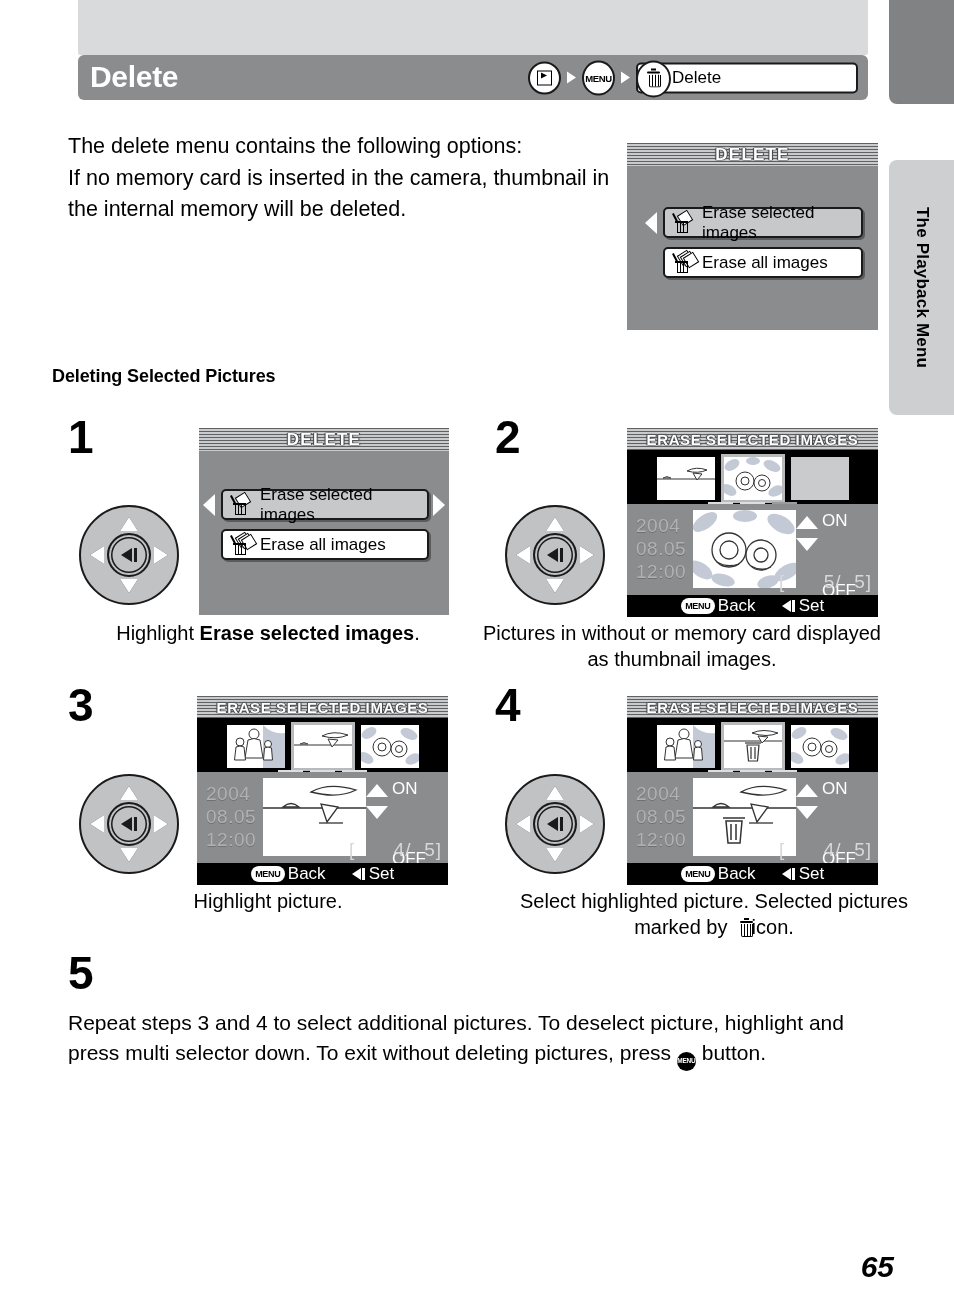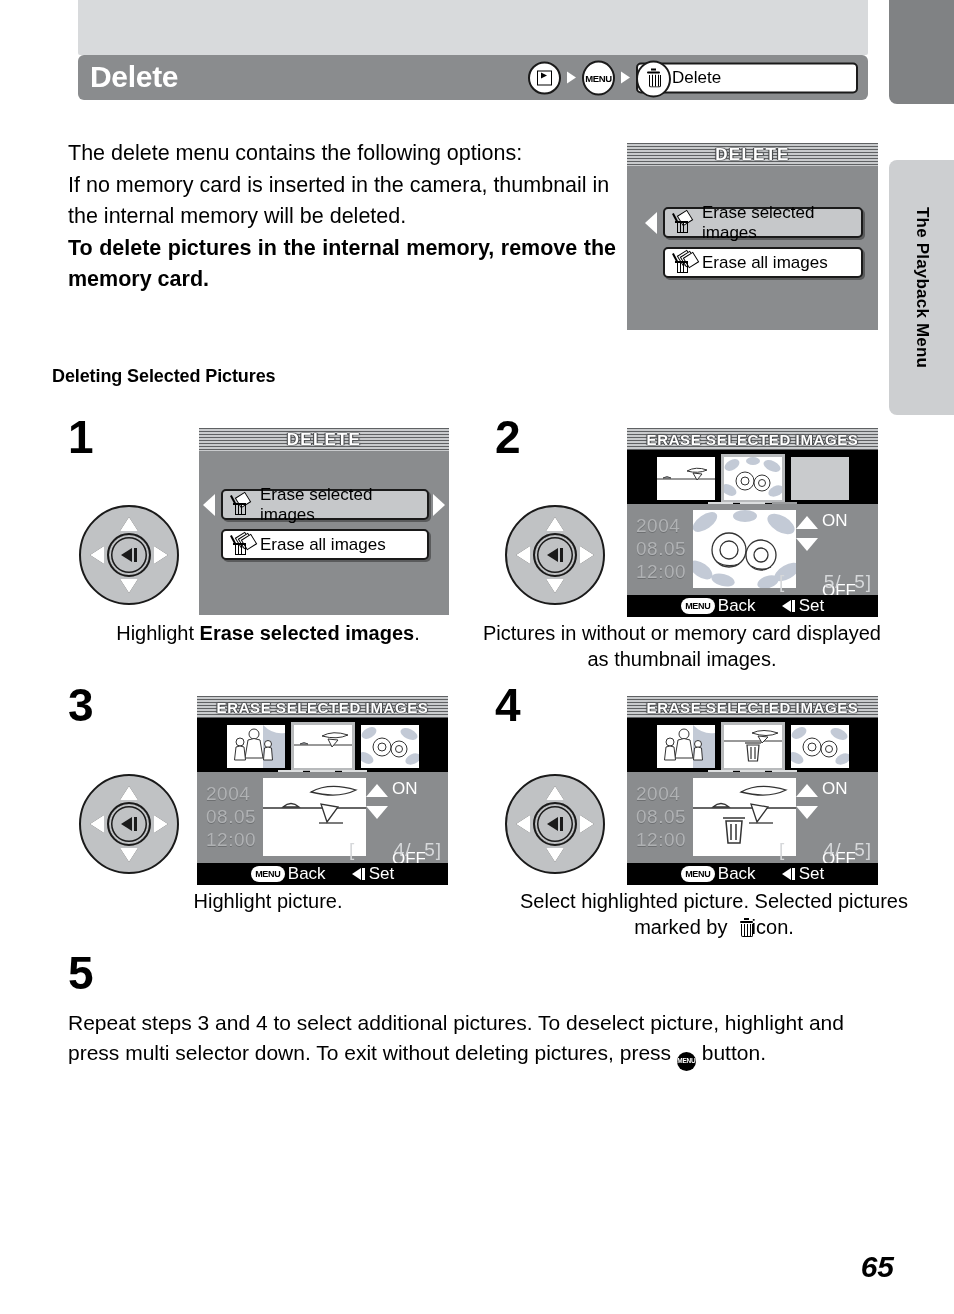--- a/index.html
+++ b/index.html
@@ -174,21 +174,21 @@
     writing-mode: vertical-rl;
     font-size: 17px;
     font-weight: bold;
     letter-spacing: 0.2px;
     color: #000;
   }
 
   
   #intro-text {
     position: absolute;
-    left: 68px; top: 138px;
+    left: 68px; top: 131px;
     width: 548px;
     font-size: 21.5px;
     line-height: 31.5px;
     color: #000;
   }
   #intro-text .bold {
     font-weight: bold;
     display: block;
     text-align: justify;
     text-align-last: left;
@@ -666,21 +666,20 @@
 </div>
 
 <div id="side-tab-top"></div>
 <div id="side-tab">
   <div id="side-tab-label">The Playback Menu</div>
 </div>
 
 <div id="intro-text">
   <div>The delete menu contains the following options:</div>
   <div>If no memory card is inserted in the camera, thumbnail in the internal memory will be deleted.</div>
-  <span class="bold">To delete pictures in the internal memory, remove the memory card.</span>
 </div>
 
 <div id="intro-screen" class="menu-screen">
   <div class="menu-titlebar">
     <span>DELETE</span>
   </div>
   <div class="sel-arrow-l"></div>
   <div class="sel-arrow-r"></div>
   <div class="menu-row sel row1">
     <span class="ico-erase">

